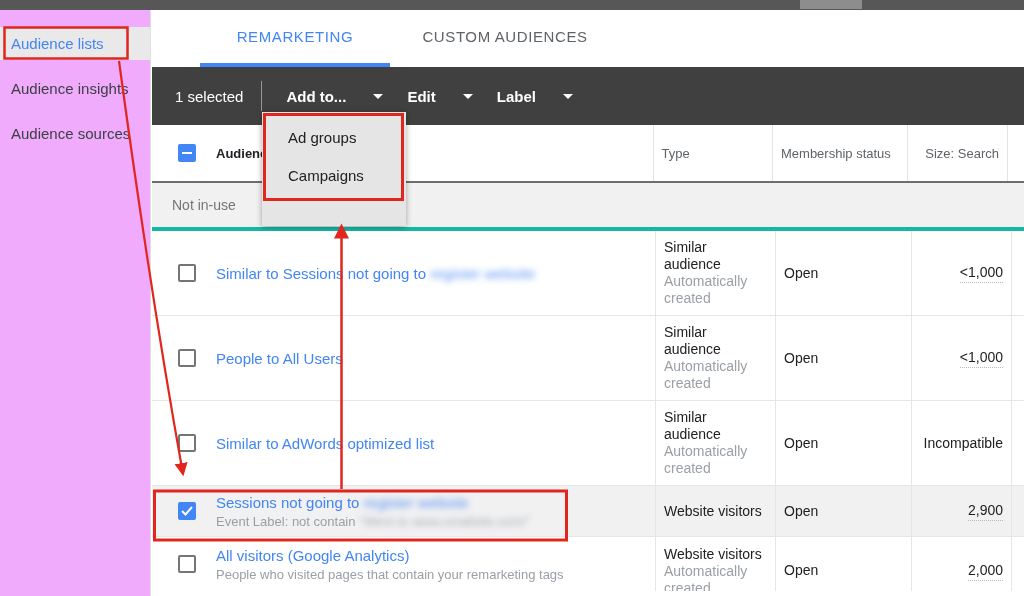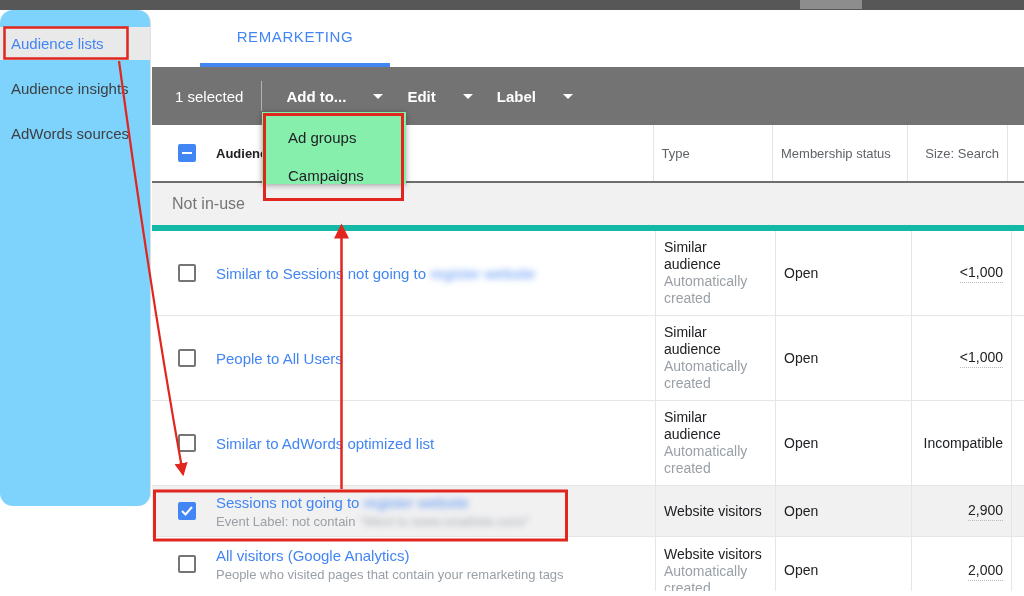--- a/index.html
+++ b/index.html
@@ -4,39 +4,39 @@
 <style>
   * { margin:0; padding:0; box-sizing:border-box; }
   html,body { width:1024px; height:596px; overflow:hidden; background:#fff;
     font-family:"Liberation Sans","DejaVu Sans",sans-serif; }
 
   
   .topbar { position:absolute; left:0; top:0; width:1024px; height:10px; background:#575757; z-index:5; }
   .tab-remnant { position:absolute; left:800px; top:0; width:62px; height:9px; background:#8d8d8d; }
 
   
-  .sidebar { position:absolute; left:0; top:10px; width:151px; height:496px; background:#7dd3fc;
-    border-right:1px solid #e0e0e0; z-index:2;border-radius:13px; }
+  .sidebar { position:absolute; left:0; top:10px; width:151px; height:586px; background:#f0abfc;
+    border-right:1px solid #e0e0e0; z-index:2; }
   .side-item { position:absolute; left:0; width:150px; display:flex; align-items:center;
     padding-left:11px; font-size:15px; color:#3c4043; cursor:pointer; }
   .side-item.active { background:#e9e9e9; color:#4285f4; }
   .si-1 { top:17px; height:33px; }
   .si-2 { top:61px; height:34px; }
   .si-3 { top:106px; height:34px; }
 
   
   .tabbar { position:absolute; left:152px; top:10px; width:872px; height:57px; background:#fff; }
   .tab { position:absolute; top:0; height:53px; display:flex; align-items:center; justify-content:center;
     font-size:15px; letter-spacing:.6px; font-weight:500; cursor:pointer; }
   .tab-remarketing { left:48px; width:190px; color:#4285f4;text-align:center; }
   .tab-custom { left:248px; width:210px; color:#5f6368; }
   .tab-underline { position:absolute; left:48px; top:53px; width:190px; height:4px; background:#4285f4; }
 
   
-  .actionbar { position:absolute; left:152px; top:67px; width:872px; height:58px; background:#737373;
+  .actionbar { position:absolute; left:152px; top:67px; width:872px; height:58px; background:#404040;
     display:flex; align-items:center; color:#fff; font-size:15px; z-index:3; }
   .sel-count { margin-left:23px; }
   .ab-divider { margin-left:18px; width:1px; height:30px; background:rgba(255,255,255,.45); }
   .ab-btn { margin-left:24px; display:flex; align-items:center; gap:27px; font-weight:700; cursor:pointer; }
   .caret { width:0; height:0; border-left:5px solid transparent; border-right:5px solid transparent;
     border-top:5px solid #fff; }
 
   
   .table { position:absolute; left:152px; top:125px; width:872px; z-index:1; }
   .thead { height:58px; display:flex; background:#fff; border-bottom:2px solid #6e6e6e;
@@ -44,21 +44,21 @@
   .col-aud { width:503px; display:flex; align-items:center; }
   .col-type { width:120px; }
   .col-mem { width:136px; }
   .col-size { width:100px; }
   .col-rest { flex:1; }
   .thead > div:not(.col-aud) { border-left:1px solid #e4e4e4; display:flex; align-items:center; padding:0 8px; }
   .thead .col-size { justify-content:flex-end; text-align:right; }
   .aud-head-label { margin-left:20px; font-weight:700; color:#202124; }
 
   .section-row { height:48px; background:#f1f1f2; display:flex; align-items:center; padding-left:20px;
-    color:#757575; font-size:16px; border-bottom:6px solid #14b8a6; }
+    color:#757575; font-size:14px; border-bottom:4px solid #14b8a6; }
 
   .row { display:flex; background:#fff; border-bottom:1px solid #e6e6e6; }
   .row.tall { height:85px; }
   .row.selected { height:51px; background:#f1f1f2; }
   .row.last { height:54px; border-bottom:none; overflow:hidden; }
   .c-aud { width:503px; display:flex; align-items:center; }
   .c-type { width:120px; border-left:1px solid #e6e6e6; padding:8px; display:flex; flex-direction:column;
     justify-content:center; font-size:14px; color:#202124; line-height:17px; }
   .c-mem { width:136px; border-left:1px solid #e6e6e6; padding-left:8px; display:flex; align-items:center;
     font-size:14px; color:#202124; }
@@ -74,21 +74,21 @@
   .ind-bar { width:10px; height:2px; background:#fff; }
 
   .aud-text { margin-left:20px; display:flex; flex-direction:column; justify-content:center; }
   .link { color:#4285f4; font-size:15px; cursor:pointer; text-decoration:none; }
   .subtitle { color:#9aa0a6; font-size:13px; margin-top:3px; }
   .gray { color:#9aa0a6; }
   .redacted { filter:blur(3px); opacity:.85; }
   .dotted { border-bottom:1px dotted #b9b9b9; padding-bottom:2px; }
 
   
-  .menu { position:absolute; left:262px; top:112px; width:144px; height:72px; background:#86efac;
+  .menu { position:absolute; left:262px; top:112px; width:144px; height:114px; background:#e5e5e5;
     box-shadow:0 1px 6px rgba(0,0,0,.35); z-index:40; padding-top:6px; }
   .menu-item { height:38px; display:flex; align-items:center; padding-left:26px; font-size:15px;
     color:#202124; cursor:pointer; }
 
   
   .annotations { position:absolute; left:0; top:0; z-index:60; pointer-events:none; }
 </style>
 </head>
 <body>
 
@@ -97,27 +97,30 @@
 </div>
 
 <aside class="sidebar">
   <div class="side-item active si-1">
     <span>Audience lists</span>
   </div>
   <div class="side-item si-2">
     <span>Audience insights</span>
   </div>
   <div class="side-item si-3">
-    <span>AdWords sources</span>
+    <span>Audience sources</span>
   </div>
 </aside>
 
 <div class="tabbar">
   <div class="tab tab-remarketing">
     <span>REMARKETING</span>
+  </div>
+  <div class="tab tab-custom">
+    <span>CUSTOM AUDIENCES</span>
   </div>
   <div class="tab-underline"></div>
 </div>
 
 <div class="actionbar">
   <span class="sel-count">1 selected</span>
   <div class="ab-divider"></div>
   <div class="ab-btn">
     <span>Add to...</span>
     <span class="caret"></span>

